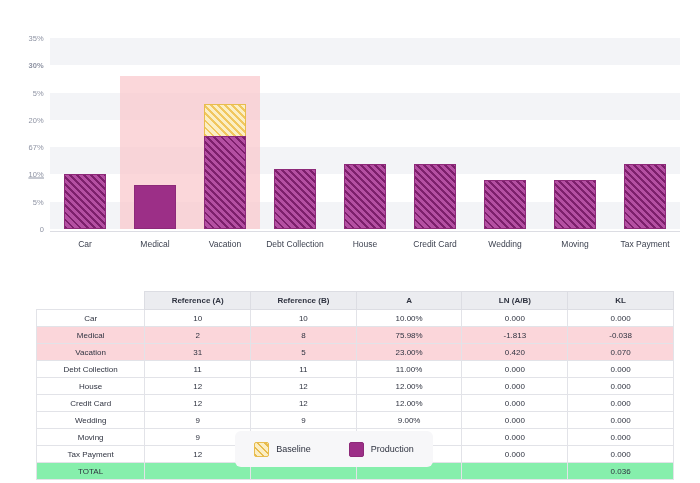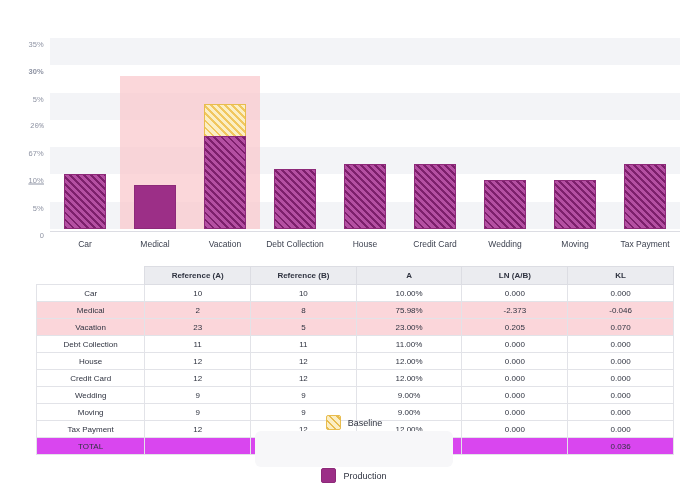--- a/index.html
+++ b/index.html
@@ -36,21 +36,20 @@
     position: absolute; left: 0; top: 8px;
     width: 34px; bottom: 26px;
   }
   .ylabel {
     position: absolute;
     right: 4px;
     transform: translateY(-50%);
     font-size: 7.5px;
     color: #8e93a3;
     letter-spacing: .2px;
-    margin-top: 6px;
   }
   .highlight-col {
     position: absolute;
     background: #f9c9cd;
     opacity: .75;
     bottom: 0;
   }
   .bars {
     position: absolute; inset: 0;
     display: flex;
@@ -114,53 +113,53 @@
   .table-wrap {
     position: absolute;
     left: 36px; top: 266px;
     width: 638px;
   }
   table {
     width: 100%;
     border-collapse: collapse;
     font-size: 8px;
     color: #2f3340;
+    margin-top: 25px;
   }
   thead th {
     background: #ebecf0;
     font-weight: bold;
     font-size: 8px;
     color: #2f3340;
     padding: 4px 4px;
     border: 1px solid #dcdde3;
     text-align: center;
   }
   tbody td {
     padding: 3.5px 4px;
     border: 1px solid #e2e3e8;
     text-align: center;
     background: #ffffff;
   }
   tbody tr.hl td { background: #fbd6da; }
-  tbody tr.total td { background: #d946ef; }
+  tbody tr.total td { background: #86efac; }
   .col-name { width: 17%; }
   .col-num { width: 16.6%; }
 
   
   .legend {
     position: absolute;
-    left: 255px; top: 431px;
+    left: 235px; top: 431px;
     width: 198px; height: 36px;
     background: #f7f7f9;
     border-radius: 6px;
     display: flex;
     align-items: center;
     justify-content: center;
     gap: 38px;
-    flex-direction: column;
   }
   .legend-item {
     display: flex;
     align-items: center;
     gap: 7px;
     font-size: 9px;
     color: #2f3340;
   }
   .swatch {
     width: 15px; height: 15px;
@@ -183,21 +182,21 @@
 <body>
 
 <div id="root">
 
   <div class="chart-wrap">
     <div class="ylabels">
         <div class="ylabel" style="top: 100%;">0</div>
         <div class="ylabel" style="top: 85.7143%;">5%</div>
         <div class="ylabel" style="top: 71.4286%; text-decoration: underline;">10%</div>
         <div class="ylabel" style="top: 57.1429%;">67%</div>
-        <div class="ylabel" style="top: 42.8571%; font-family: Liberation Mono, monospace;">20%</div>
+        <div class="ylabel" style="top: 42.8571%;">20%</div>
         <div class="ylabel" style="top: 28.5714%;">5%</div>
         <div class="ylabel" style="top: 14.2857%; font-weight: bold;">30%</div>
         <div class="ylabel" style="top: 0%;">35%</div>
       </div>
     <div class="plot">
       <div class="bands">
           <div class="band" style="bottom: 0%; height: 14.2857%;"></div>
           <div class="band" style="bottom: 28.5714%; height: 14.2857%;"></div>
           <div class="band" style="bottom: 57.1429%; height: 14.2857%;"></div>
           <div class="band" style="bottom: 85.7143%; height: 14.2857%;"></div>
@@ -284,29 +283,29 @@
             <td>10</td>
             <td>10.00%</td>
             <td>0.000</td>
             <td>0.000</td>
           </tr>
           <tr class="hl">
             <td>Medical</td>
             <td>2</td>
             <td>8</td>
             <td>75.98%</td>
-            <td>-2.373</td>
-            <td>-0.046</td>
+            <td>-1.813</td>
+            <td>-0.038</td>
           </tr>
           <tr class="hl">
             <td>Vacation</td>
-            <td>23</td>
+            <td>31</td>
             <td>5</td>
             <td>23.00%</td>
-            <td>0.205</td>
+            <td>0.420</td>
             <td>0.070</td>
           </tr>
           <tr class="">
             <td>Debt Collection</td>
             <td>11</td>
             <td>11</td>
             <td>11.00%</td>
             <td>0.000</td>
             <td>0.000</td>
           </tr>

